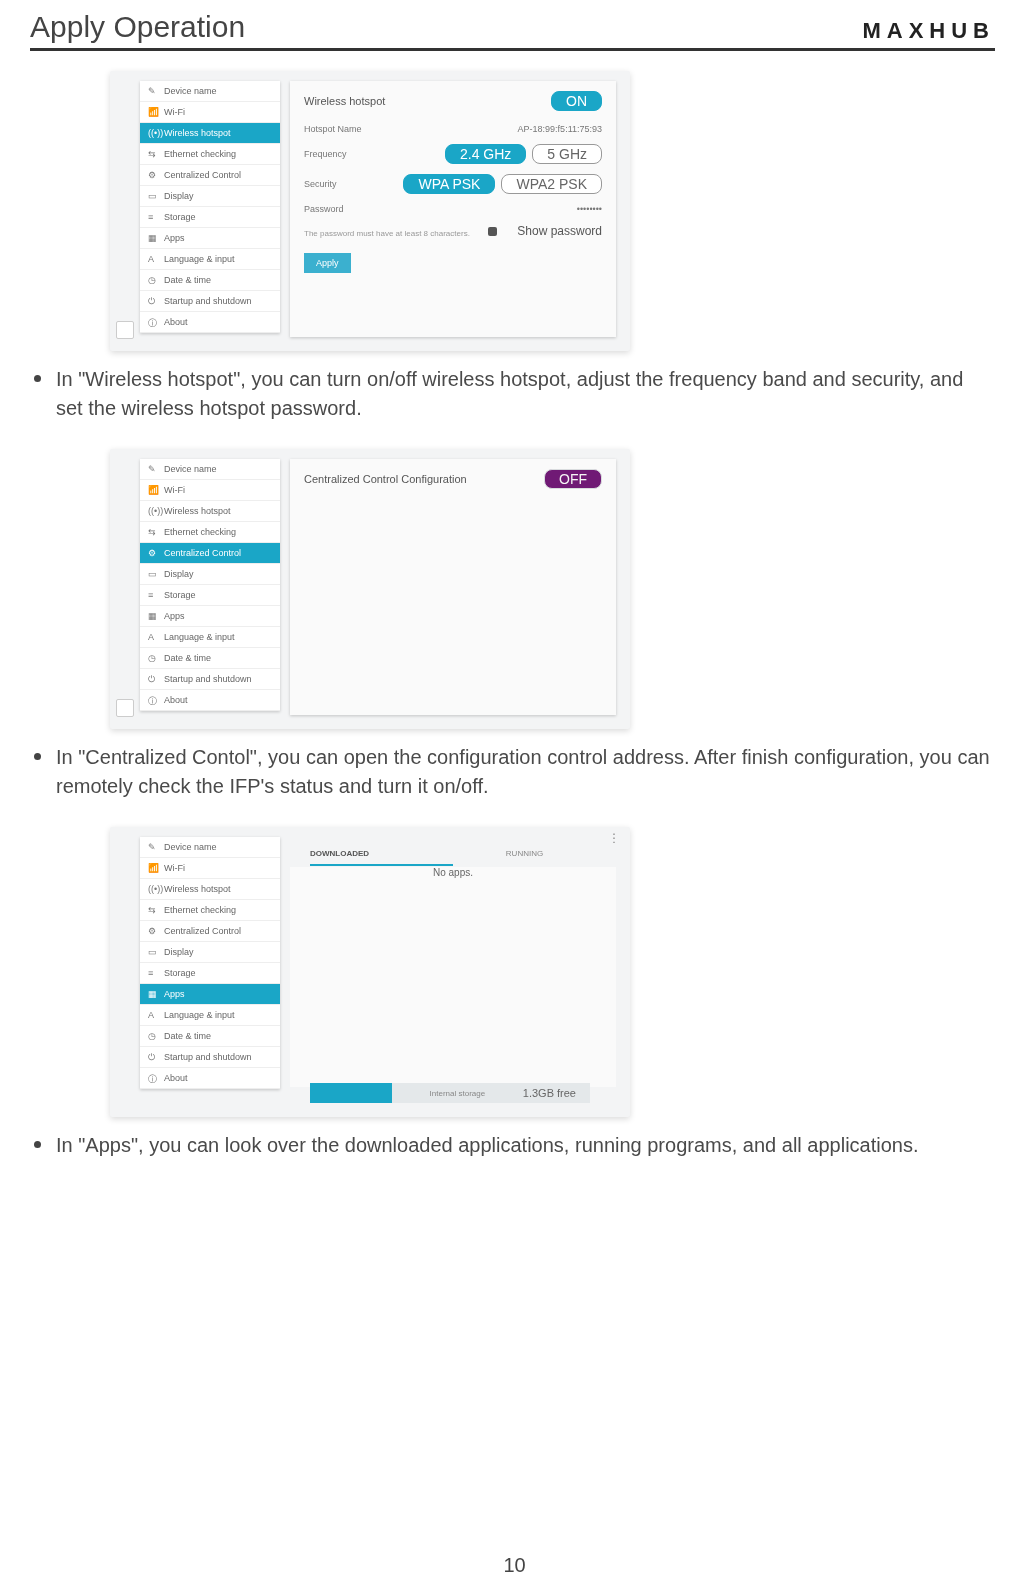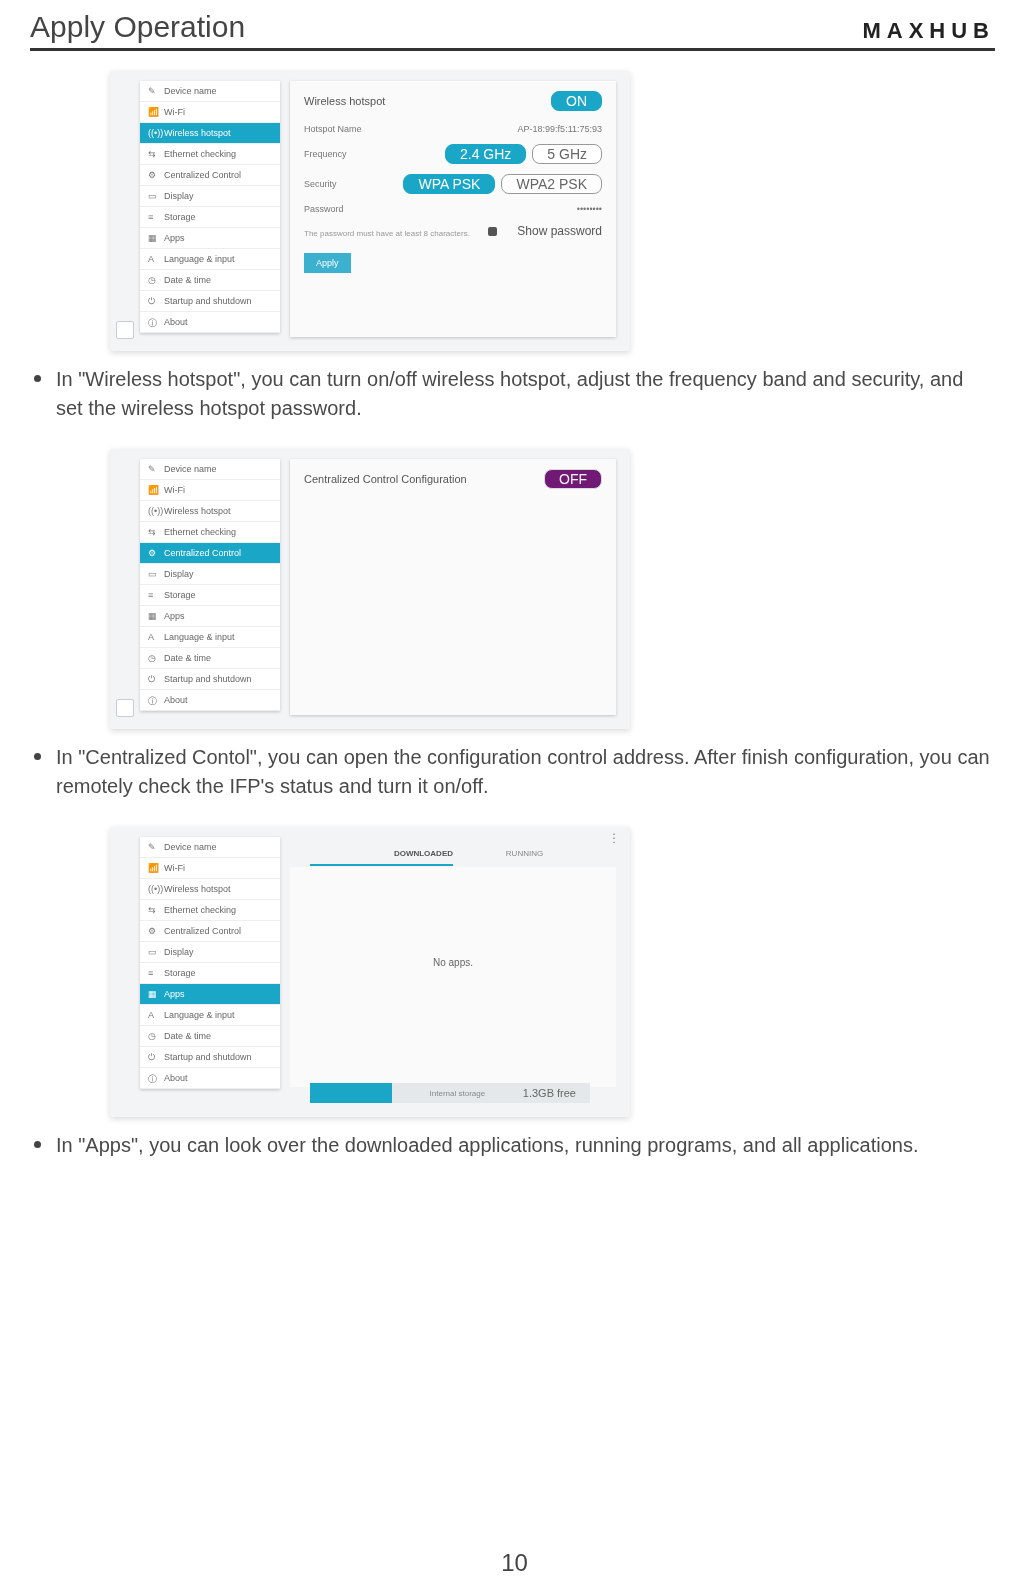--- a/index.html
+++ b/index.html
@@ -18,31 +18,31 @@
   .p-title{font-size:11px;color:#555}
   .pill{display:inline-block;font-size:14px;border:1px solid #999;border-radius:8px;padding:1px 14px;color:#666;background:#fff}
   .pill.on{background:#1aa6c7;border-color:#1aa6c7;color:#fff}
   .row{display:flex;justify-content:space-between;align-items:center;padding:5px 0;color:#777;font-size:9px}
   .grp{display:flex;gap:6px}
   .hint{color:#999;font-size:8px;padding-top:4px}
   .chk{display:flex;align-items:center;gap:20px;font-size:12px;color:#555}
   .chk .box{width:9px;height:9px;background:#555;border-radius:2px}
   .apply{display:inline-block;background:#3bb0cf;color:#fff;font-size:9px;padding:5px 12px;border-radius:0;margin-top:10px}
   .tabs{position:absolute;left:180px;right:14px;top:10px;display:flex;justify-content:space-between;font-size:8px;color:#888;padding:0 20px}
-  .no-apps{color:#666;font-size:10px;text-align:center;margin-top:90px}
+  .no-apps{color:#666;font-size:10px;text-align:center;}
   .storage-bar{position:absolute;left:200px;right:40px;bottom:14px;height:20px;background:#e4e8ea;display:flex;align-items:center}
   .storage-bar .used{background:#1aa6c7;color:#fff;font-size:8px;padding:0 6px;height:100%;display:flex;align-items:center;width:70px}
   .storage-bar .lbl{flex:1;text-align:center;font-size:8px;color:#888}
   .storage-bar .free{font-size:11px;color:#666;padding-right:14px}
   .little-btn{position:absolute;left:6px;bottom:12px;width:16px;height:16px;border:1px solid #ccc;border-radius:2px;background:#fff}
   ul.body{list-style:none;margin:14px 0 26px 0;padding:0}
   ul.body>li{position:relative;padding-left:26px;font-size:20px;line-height:1.45;color:#4a4a4a;margin-bottom:6px}
   ul.body>li::before{content:"";position:absolute;left:4px;top:10px;width:7px;height:7px;border-radius:50%;background:#444}
   .dots-more{position:absolute;right:10px;top:4px;font-size:12px;color:#888}
-  .pgnum{position:absolute;left:4px;right:0;bottom:14px;text-align:center;font-size:24px;color:#444}
+  .pgnum{position:absolute;left:4px;right:0;bottom:14px;text-align:center;font-size:20px;color:#444}
 </style>
 </head>
 <body>
 
 <div class="page">
   <div class="header">
     <h1>Apply Operation</h1>
     <div class="logo">MAXHUB</div>
   </div>
 
@@ -250,21 +250,21 @@
           <span class="ic">⏻</span>
           <span>Startup and shutdown</span>
         </div>
       <div class="side-item">
           <span class="ic">ⓘ</span>
           <span>About</span>
         </div>
     </div>
     <div class="dots-more">⋮</div>
     <div class="tabs" style="top:22px">
-      <span style="flex:1;text-align:right;color:#555;font-weight:bold;border-bottom:2px solid #1aa6c7;padding-bottom:6px">DOWNLOADED</span>
+      <span style="flex:1;text-align:left;color:#555;font-weight:bold;border-bottom:2px solid #1aa6c7;padding-bottom:6px">DOWNLOADED</span>
       <span style="flex:1;text-align:center">RUNNING</span>
     </div>
     <div style="position:absolute;left:180px;right:14px;top:40px;bottom:30px;background:#fafafa">
       <div class="no-apps">No apps.</div>
     </div>
     <div class="storage-bar">
       <span class="used"></span>
       <span class="lbl">Internal storage</span>
       <span class="free">1.3GB free</span>
     </div>

